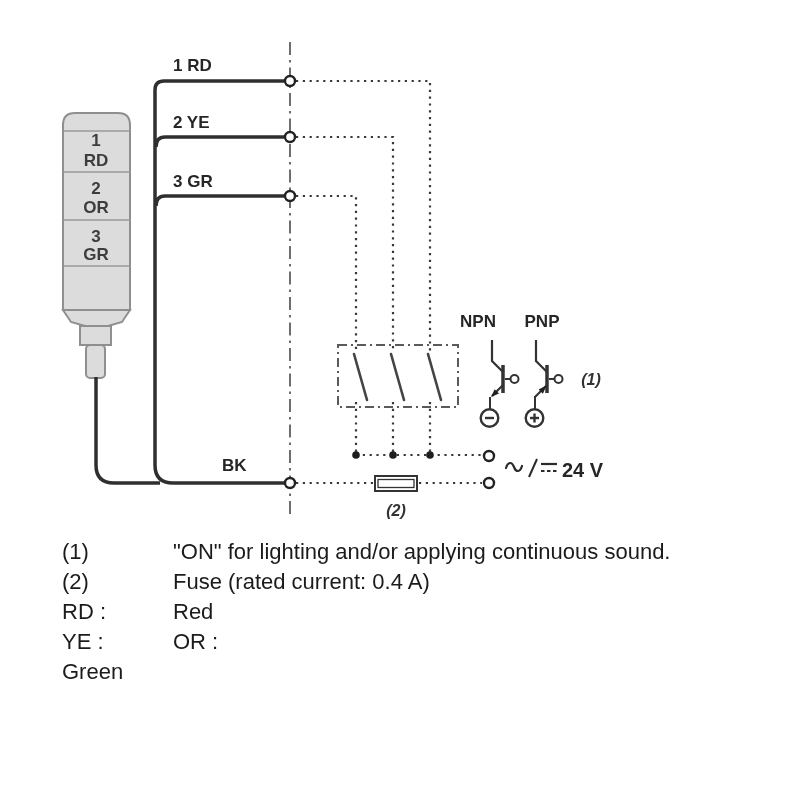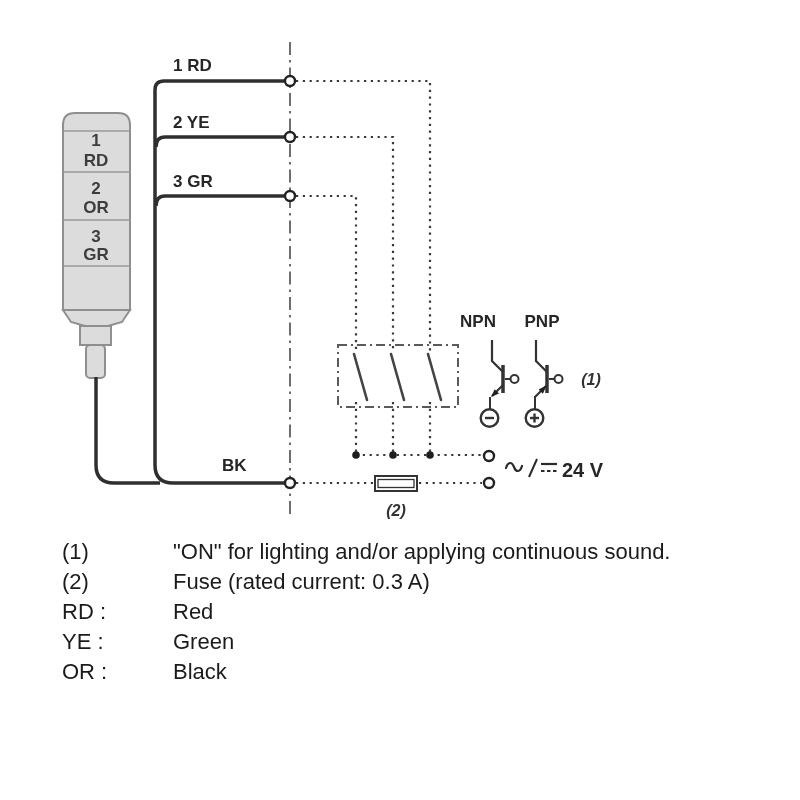--- a/index.html
+++ b/index.html
@@ -132,22 +132,21 @@
       <path d="M541,464 H557" stroke="#2b2b2b" stroke-width="2.2"></path>
       <path d="M541,471 H557" stroke="#2b2b2b" stroke-width="2.2" stroke-dasharray="3.5 2.5"></path>
       <text class="pwr" x="562" y="477">24 V</text>
     </g>
   </svg>
 
   <div class="legend">
     <div class="k">(1)</div>
     <div class="v">"ON" for lighting and/or applying continuous sound.</div>
     <div class="k">(2)</div>
-    <div class="v">Fuse (rated current: 0.3 A)</div>
+    <div class="v">Fuse (rated current: 0.4 A)</div>
     <div class="k">RD :</div>
     <div class="v">Red</div>
     <div class="k">YE :</div>
+    <div class="k">OR :</div>
     <div class="v">Green</div>
-    <div class="k">OR :</div>
-    <div class="v">Black</div>
   </div>
 
 </div>
 
 </body></html>

